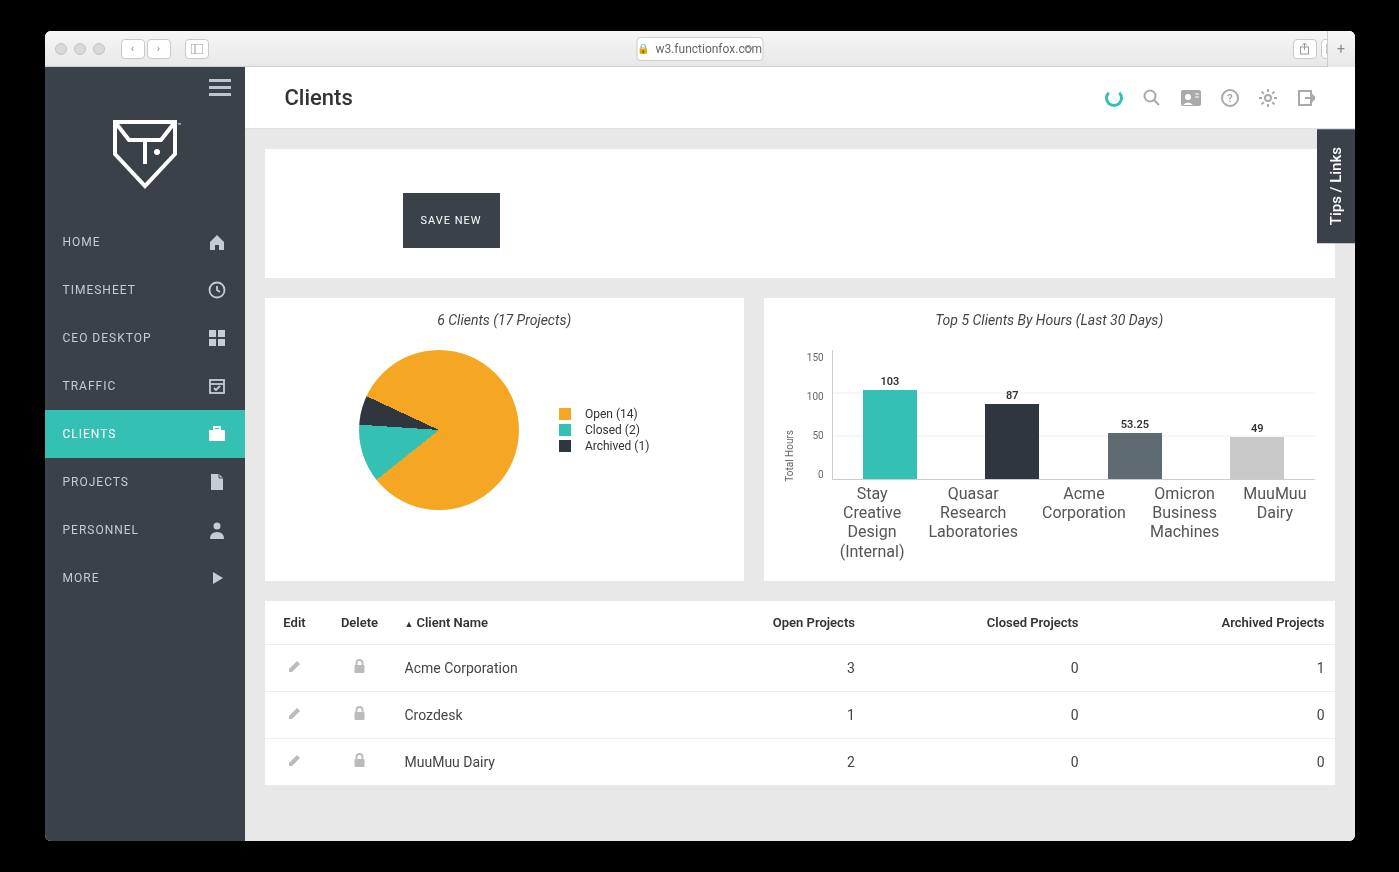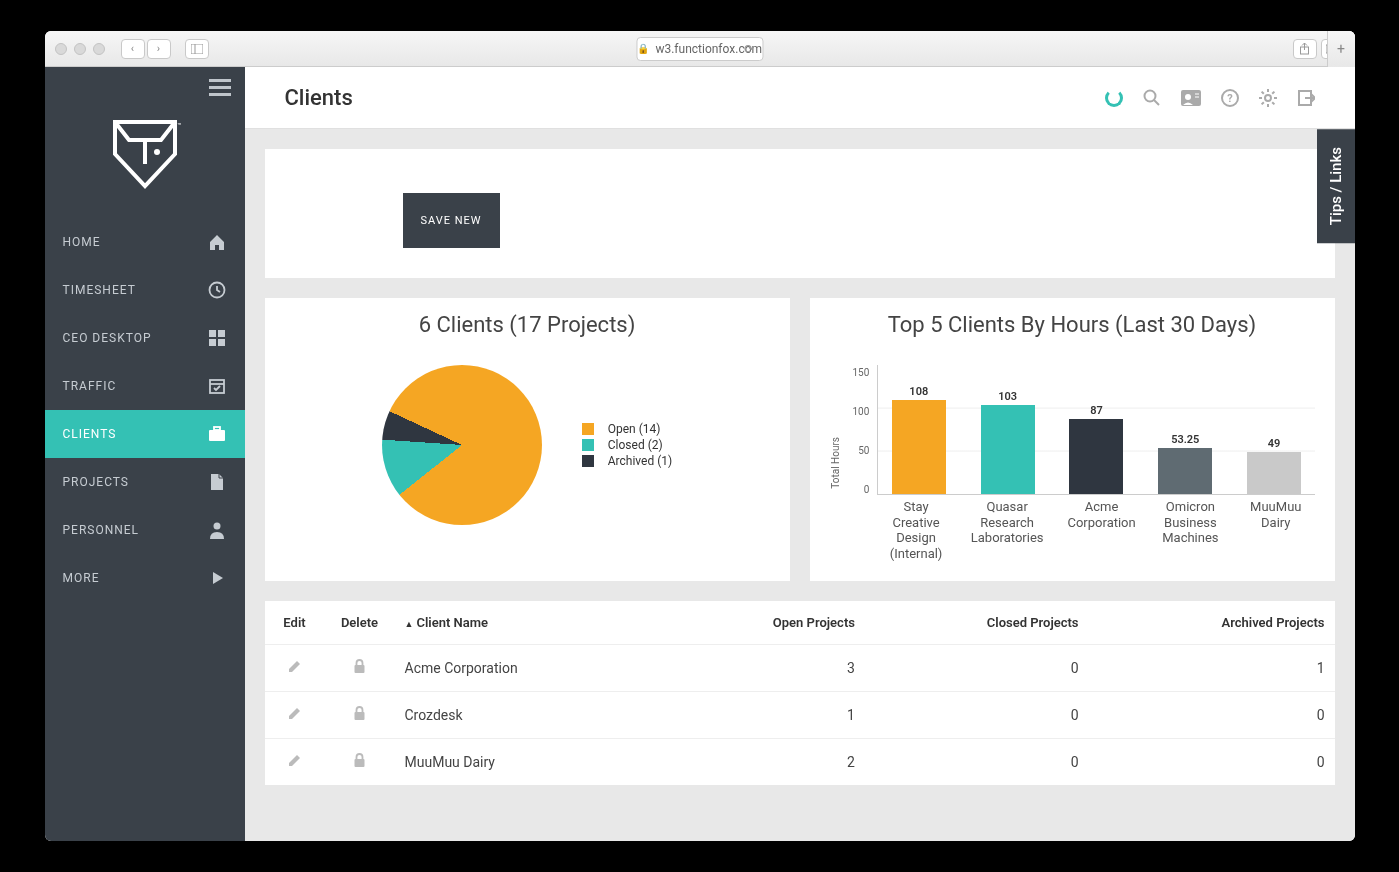--- a/index.html
+++ b/index.html
@@ -29,35 +29,35 @@
 .topicons .spinner { width:18px; height:18px; border:3px solid #34c1b4; border-top-color:transparent; border-radius:50%; }
 .panelwrap { position:relative; padding:20px; }
 .panel { background:#fff; padding:26px 40px 30px; position:relative; }
 .formrow { display:flex; align-items:center; gap:14px; }
 .formrow label { font-size:14px; color:#333; }
 .formrow input { width:200px; height:32px; background:#ececec; border:none; padding:0 8px; }
 .savebtn { margin-top:18px; margin-left:98px; background:#3a4149; color:#fff; border:none; padding:21px 18px; font-size:11px; letter-spacing:1px; cursor:pointer; }
 .tips { position:absolute; right:0; top:0; background:#3a4149; color:#fff; writing-mode:vertical-rl; transform:rotate(180deg); padding:18px 10px; font-size:15px; font-weight:500; cursor:pointer; }
 .chartrow { display:flex; gap:20px; padding:0 20px; }
 .chartbox { background:#fff; flex:1; padding:14px 20px 20px; }
-.chartbox h2 { text-align:center; font-size:22px; font-weight:400; color:#444; margin-bottom:28px; }
+.chartbox h2 { text-align:center; font-size:14px; font-weight:400; color:#444; margin-bottom:22px;font-style:italic; }
 .piewrap { display:flex; align-items:center; justify-content:center; gap:40px; }
 .pie { width:160px; height:160px; border-radius:50%; }
 .legend { font-size:12px; color:#333; }
 .legend div { display:flex; align-items:center; gap:14px; margin:2px 0; }
 .legend span.sw { width:12px; height:12px; display:inline-block; }
 .barwrap { display:flex; gap:8px; }
 .yaxis { display:flex; flex-direction:column; justify-content:space-between; height:130px; font-size:10px; color:#666; text-align:right; padding-top:2px; }
 .ylabel { writing-mode:vertical-rl; transform:rotate(180deg); font-size:10px; color:#666; align-self:center; margin-right:4px; }
 .bars { flex:1; display:flex; align-items:flex-end; gap:24px; height:130px; border-left:1px solid #ccc; border-bottom:1px solid #ccc; padding:0 8px; position:relative; background:linear-gradient(to top,transparent 0,transparent calc(33.3% - 1px),#eee 33.3%,transparent calc(33.3% + 1px),transparent calc(66.6% - 1px),#eee 66.6%,transparent calc(66.6% + 1px)); }
 .bar { flex:1; display:flex; flex-direction:column; align-items:center; }
 .bar .val { font-size:11px; font-weight:600; color:#333; margin-bottom:2px; }
 .bar .rect { width:100%; max-width:54px; }
 .xlabels { display:flex; gap:24px; padding:4px 8px 0; }
-.xlabels div { flex:1; font-size:13px; color:#555; text-align:center; line-height:1.2; }
+.xlabels div { flex:1; font-size:16px; color:#555; text-align:center; line-height:1.2; }
 .tablebox { background:#fff; margin:20px; }
 table { width:100%; border-collapse:collapse; }
 th { text-align:left; font-size:13px; font-weight:600; color:#333; padding:14px 10px; }
 th.right, td.right { text-align:right; }
 td { padding:14px 10px; font-size:14px; color:#444; border-top:1px solid #eee; }
 td.icon { text-align:center; color:#aaa; width:50px; }
 .sortarrow { font-size:9px; margin-right:3px; }
 .tabplus { width:28px; height:36px; background:linear-gradient(#f6f6f6,#e8e8e8); border-left:1px solid #ccc; display:flex; align-items:center; justify-content:center; color:#888; font-size:14px; }
 </style>
 </head>
@@ -270,24 +270,20 @@
           <div class="barwrap">
             <div class="ylabel">Total Hours</div>
             <div class="yaxis" id="yaxis">
                 <div>150</div>
                 <div>100</div>
                 <div>50</div>
                 <div>0</div>
               </div>
             <div style="flex:1">
               <div class="bars" id="bars">
-                  <div class="bar">
-                    <div class="val">108</div>
-                    <div class="rect" style="height:93.6px;background:#f5a623"></div>
-                  </div>
                   <div class="bar">
                     <div class="val">103</div>
                     <div class="rect" style="height:89.26666666666667px;background:#34c1b4"></div>
                   </div>
                   <div class="bar">
                     <div class="val">87</div>
                     <div class="rect" style="height:75.39999999999999px;background:#2f3640"></div>
                   </div>
                   <div class="bar">
                     <div class="val">53.25</div>

